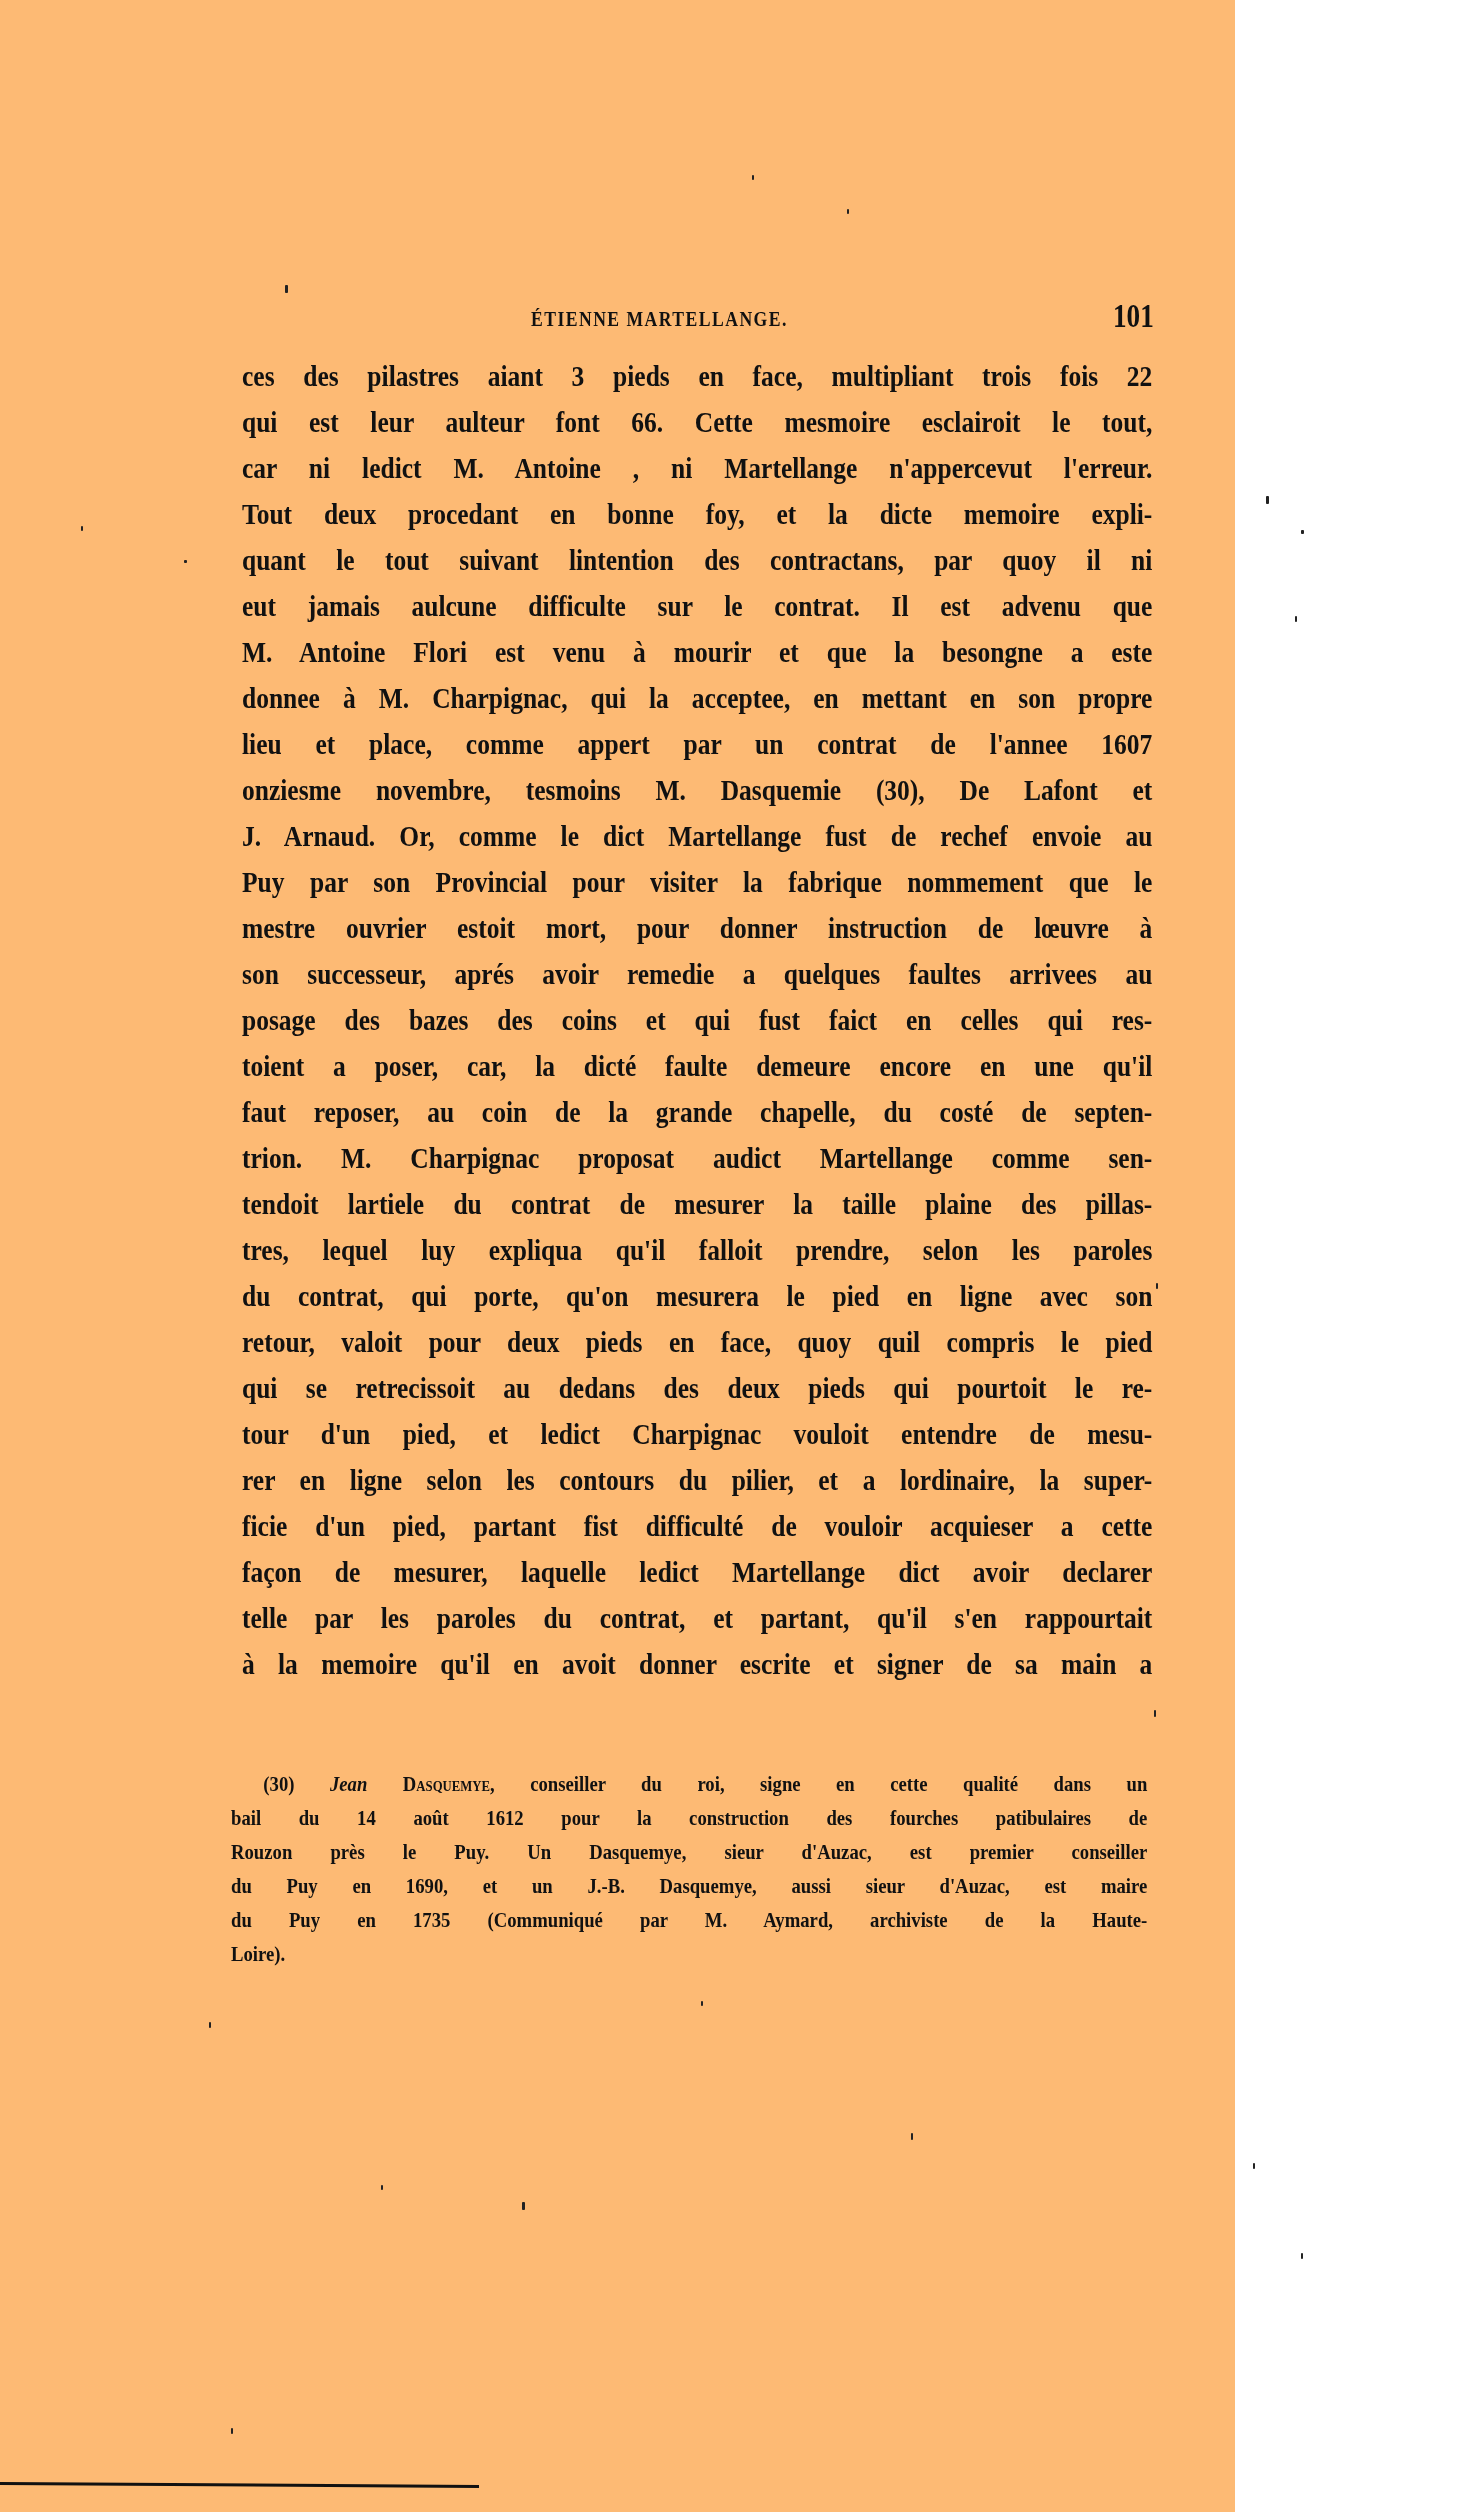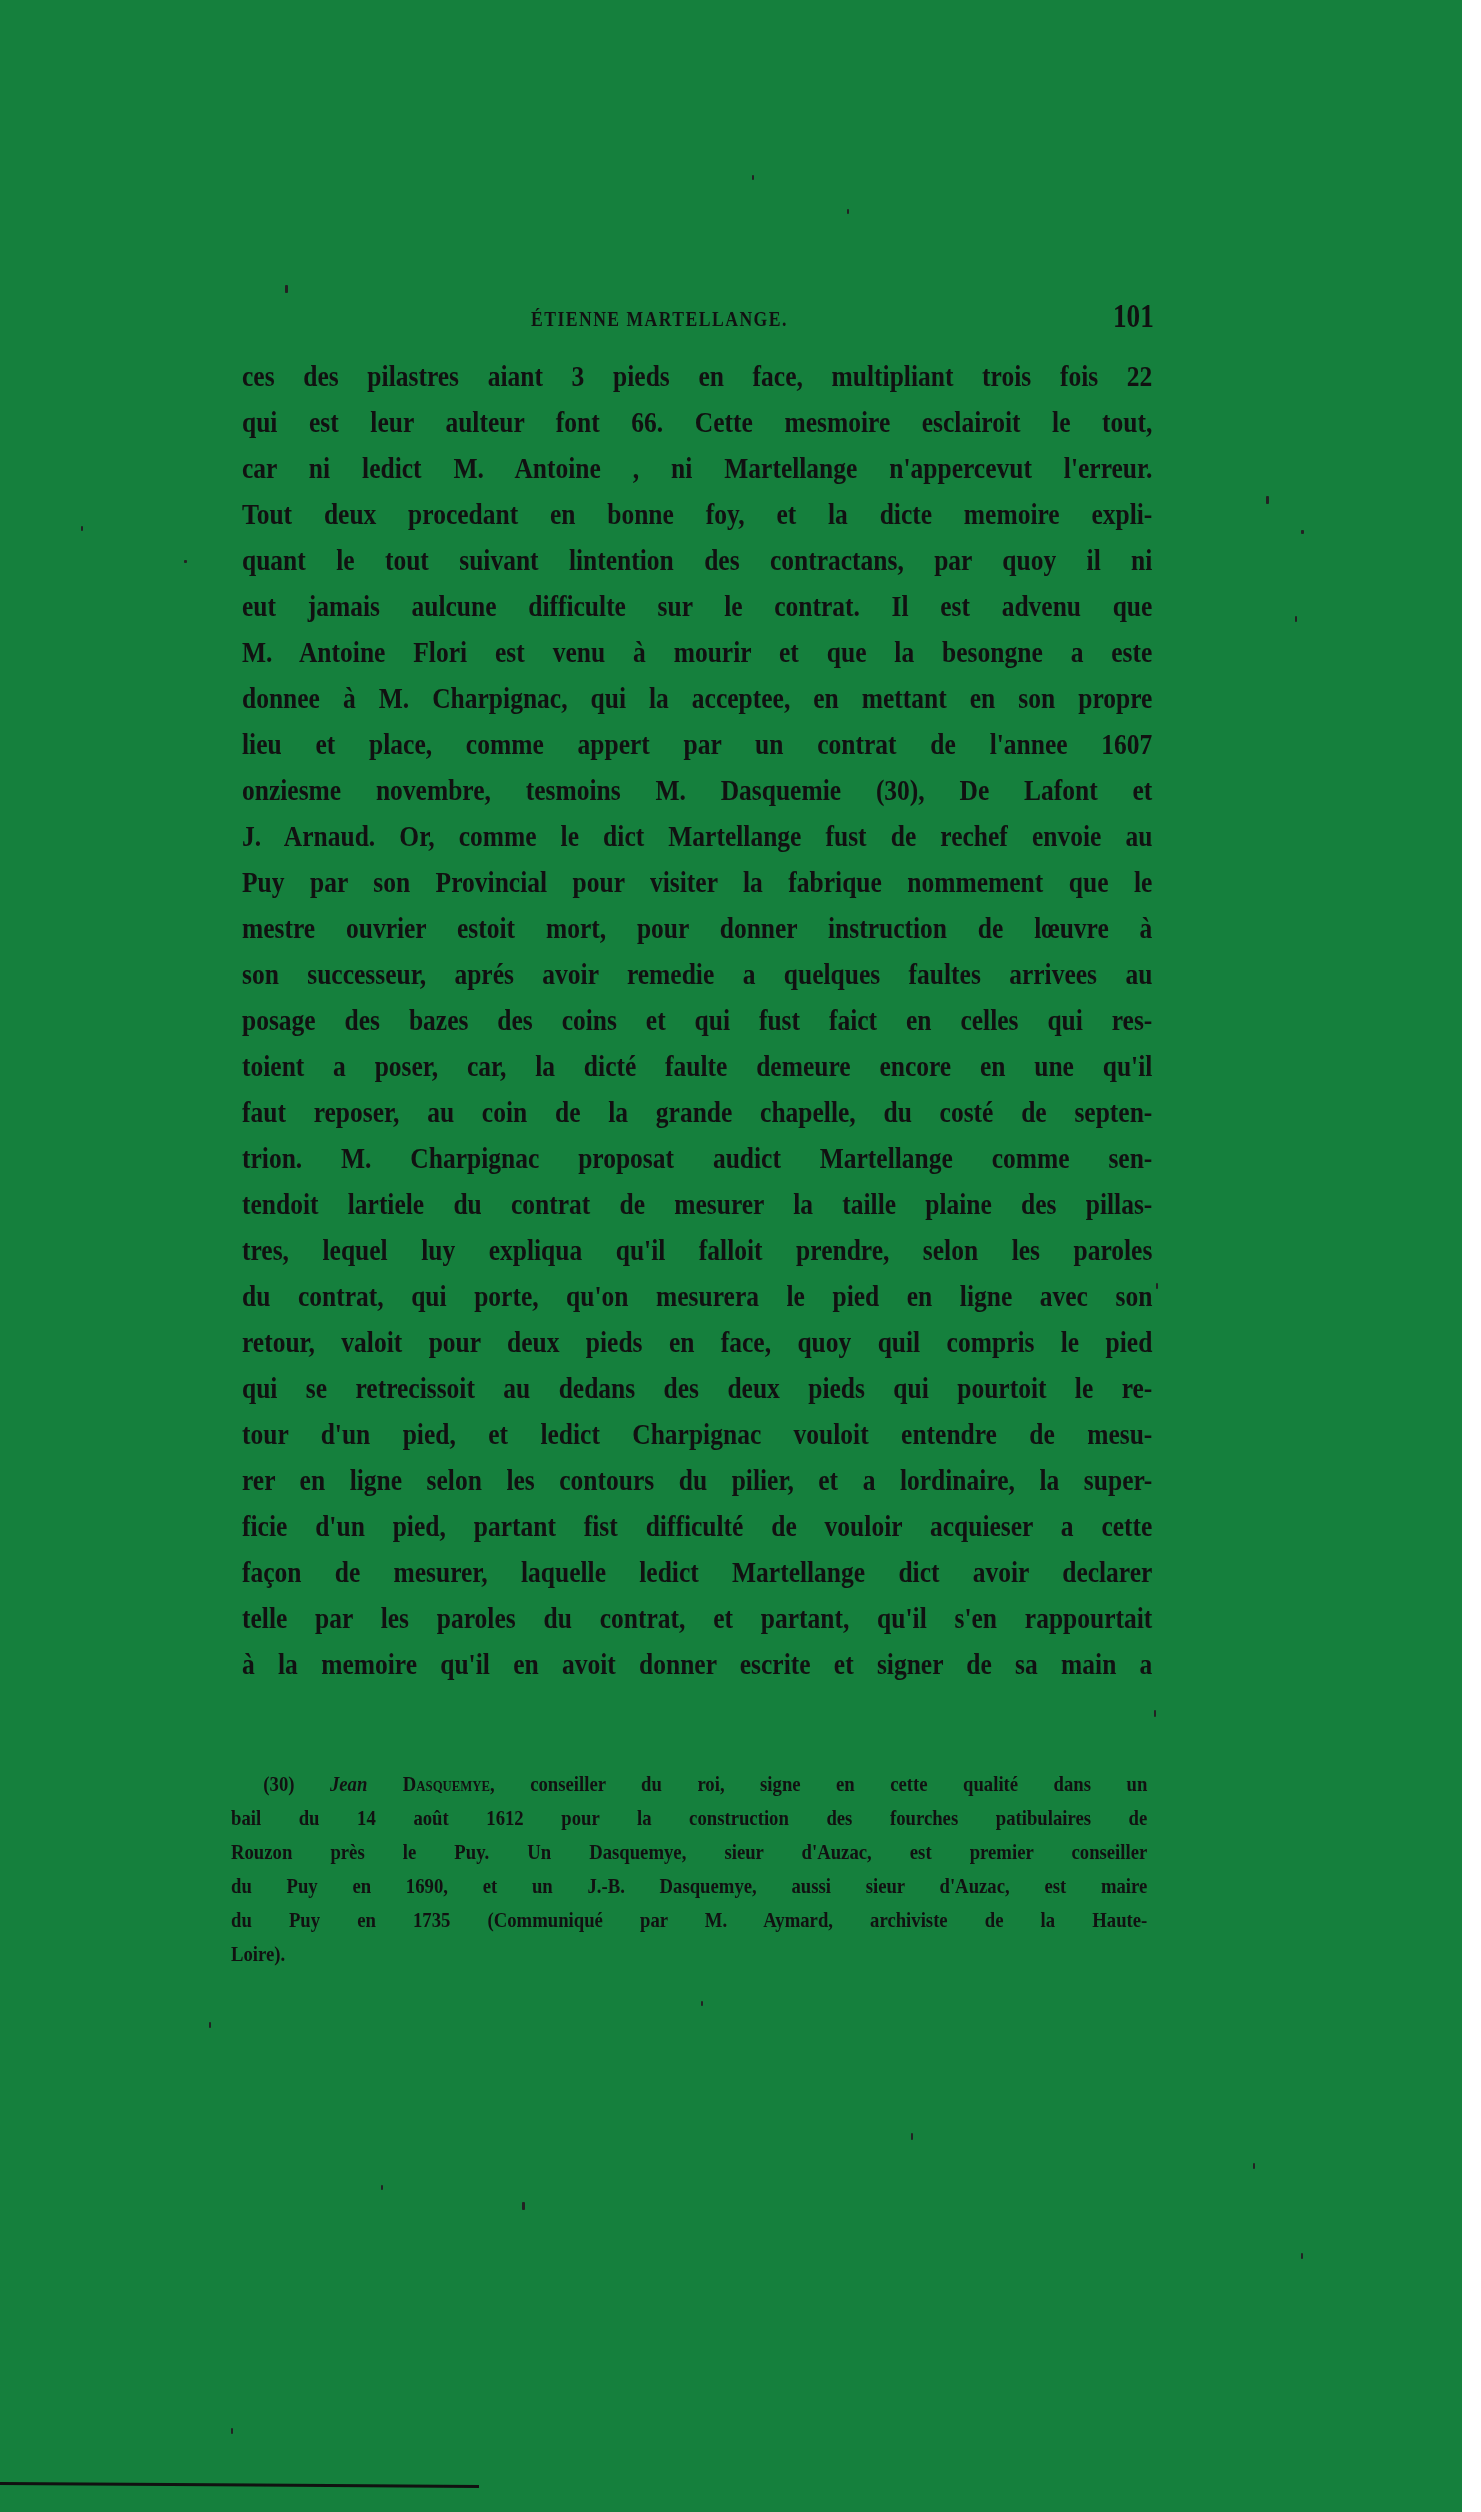--- a/index.html
+++ b/index.html
@@ -1,17 +1,17 @@
 <!DOCTYPE html>
 <html style="font-size:13.7px"><head>
 <meta charset="utf-8">
 <style>
   html, body { margin: 0; padding: 0; background: #ffffff; }
   body { width: 1482px; height: 2512px; position: relative; overflow: hidden; color: #111111; }
-  .page { position: absolute; left: 0; top: 0; width: 1462px; height: 2512px; background: #15803d; }
+  .page { position: absolute; left: 0; top: 0; width: 1235px; height: 2512px; background: #fdba74; }
 
   
   .running-title {
     position: absolute; left: 531px; top: 304px;
     font-family: "Liberation Serif", serif; font-weight: bold;
     font-size: 20.5px; letter-spacing: 1.7px; line-height: 31px; white-space: nowrap;
     transform: scaleX(0.86); transform-origin: left top;
   }
   .page-number {
     position: absolute; left: 1103px; top: 297px; width: 50px; text-align: right;

